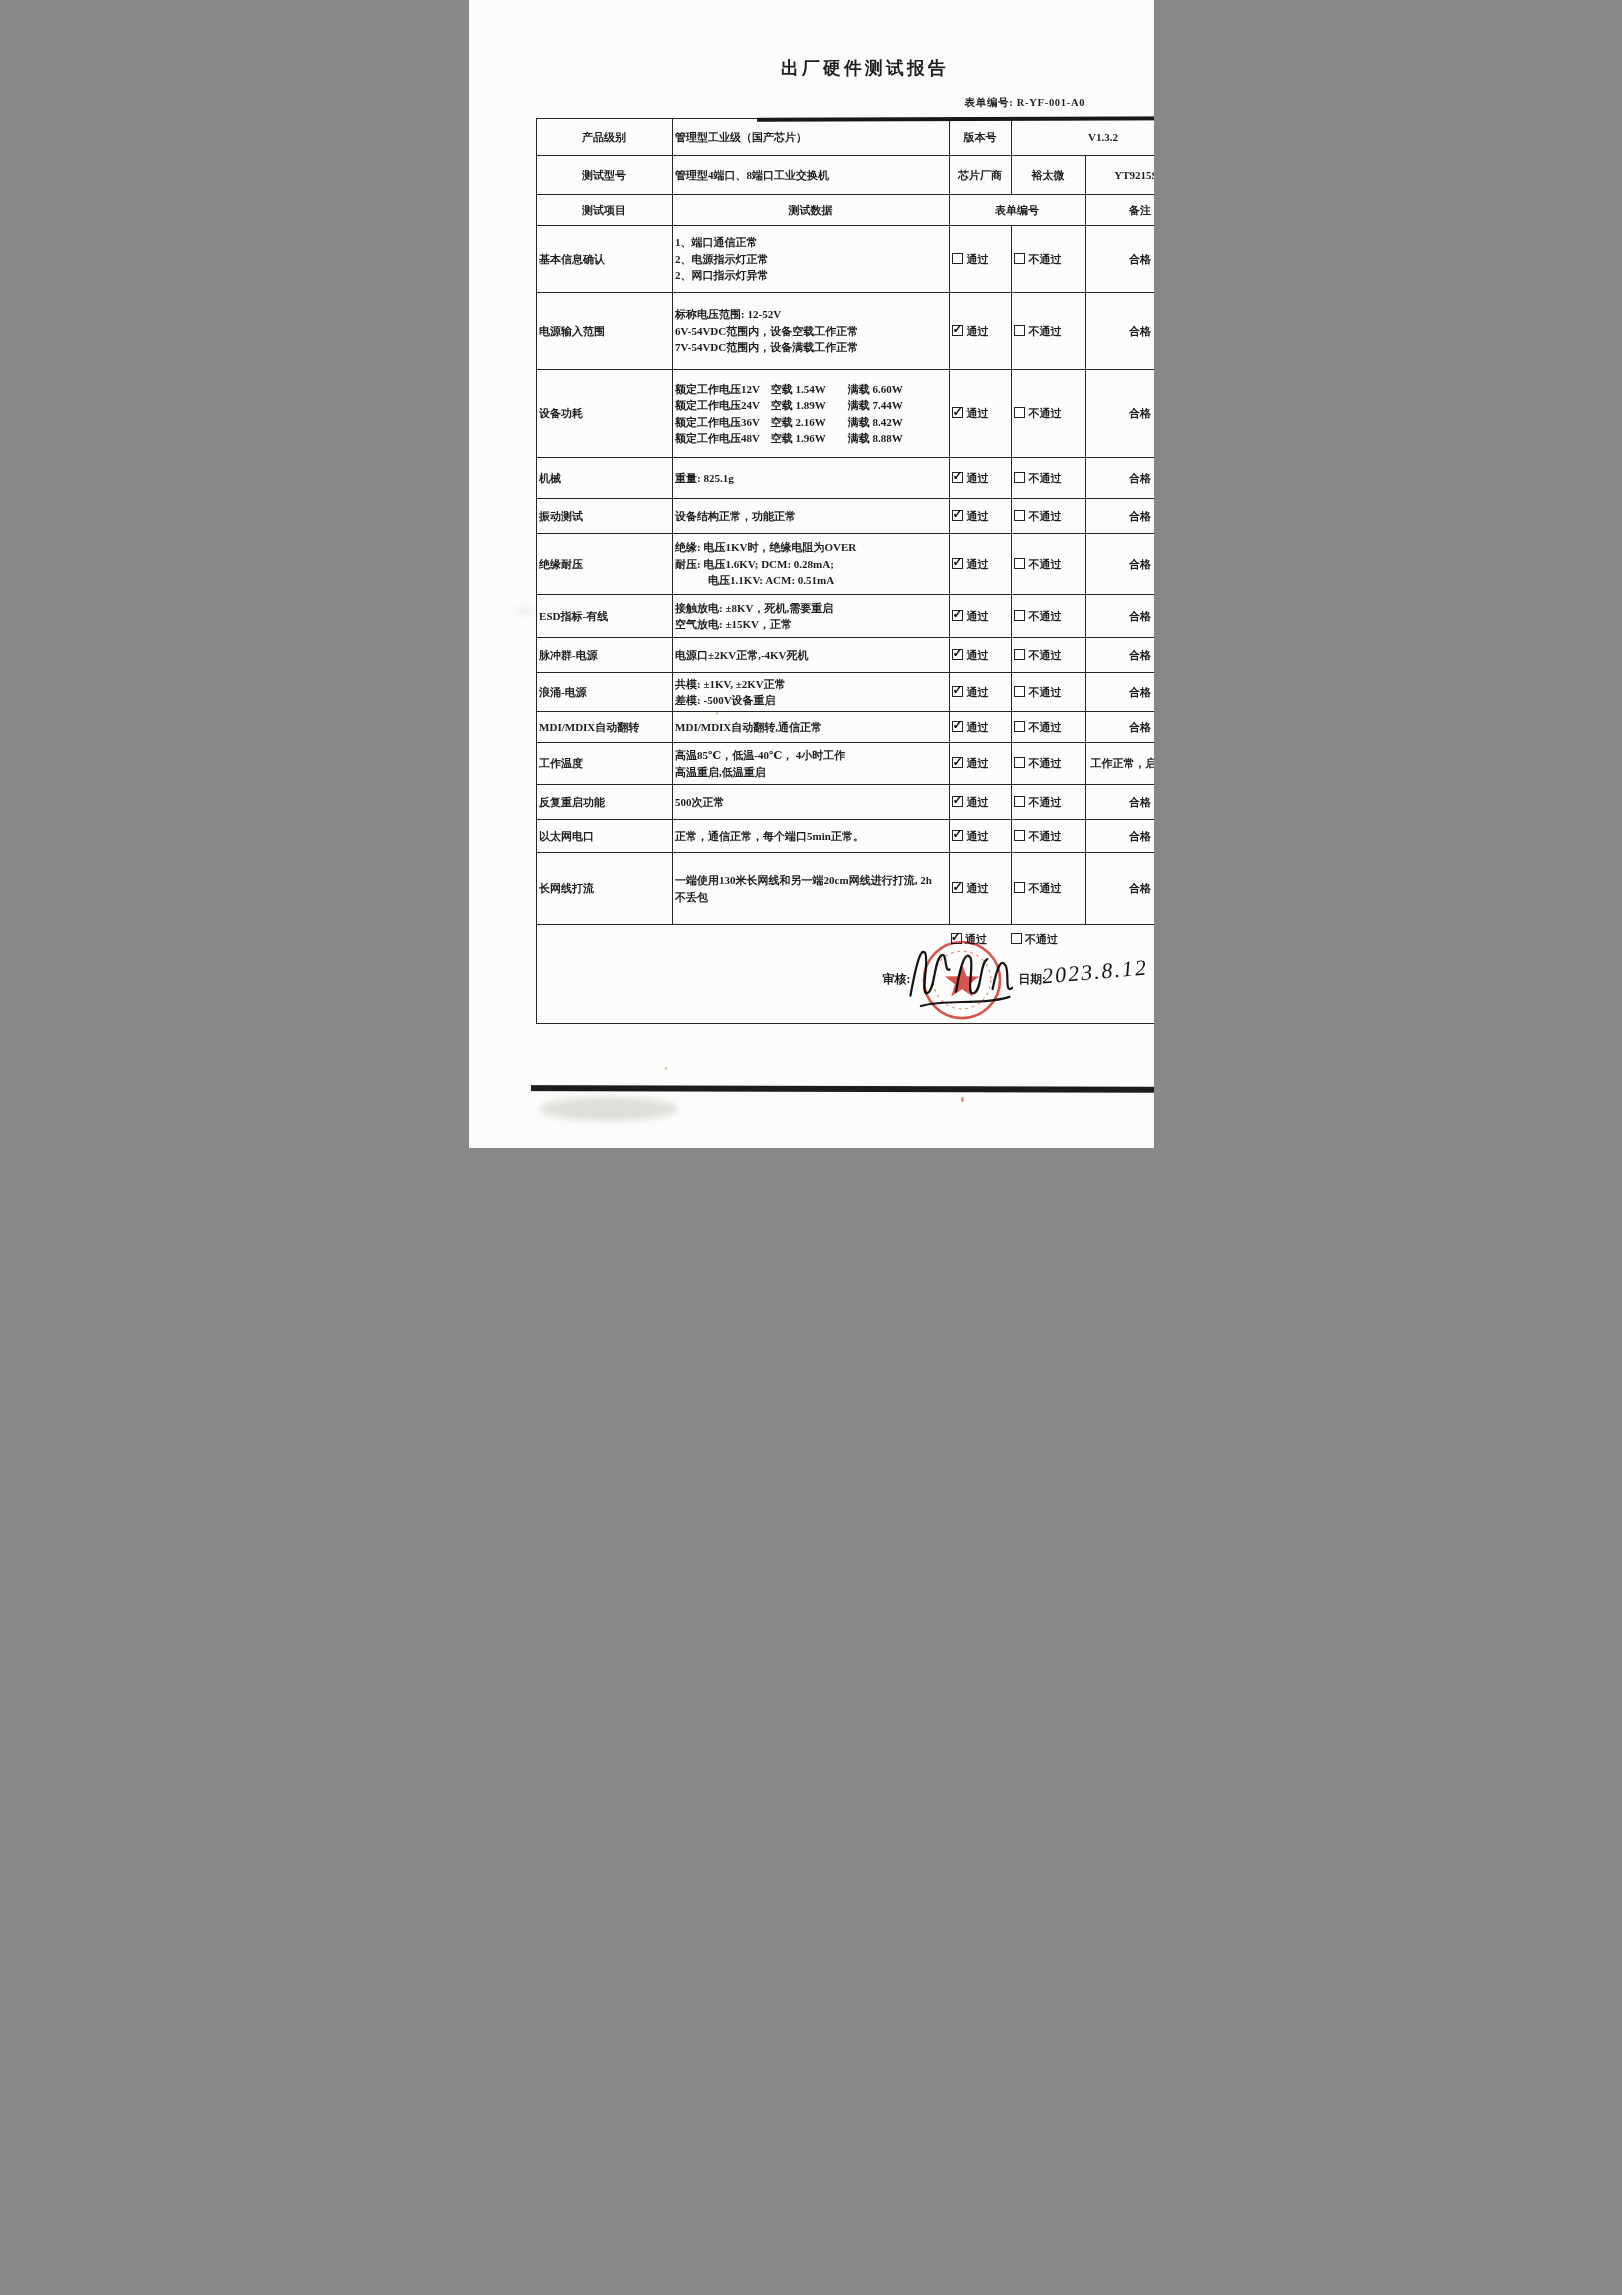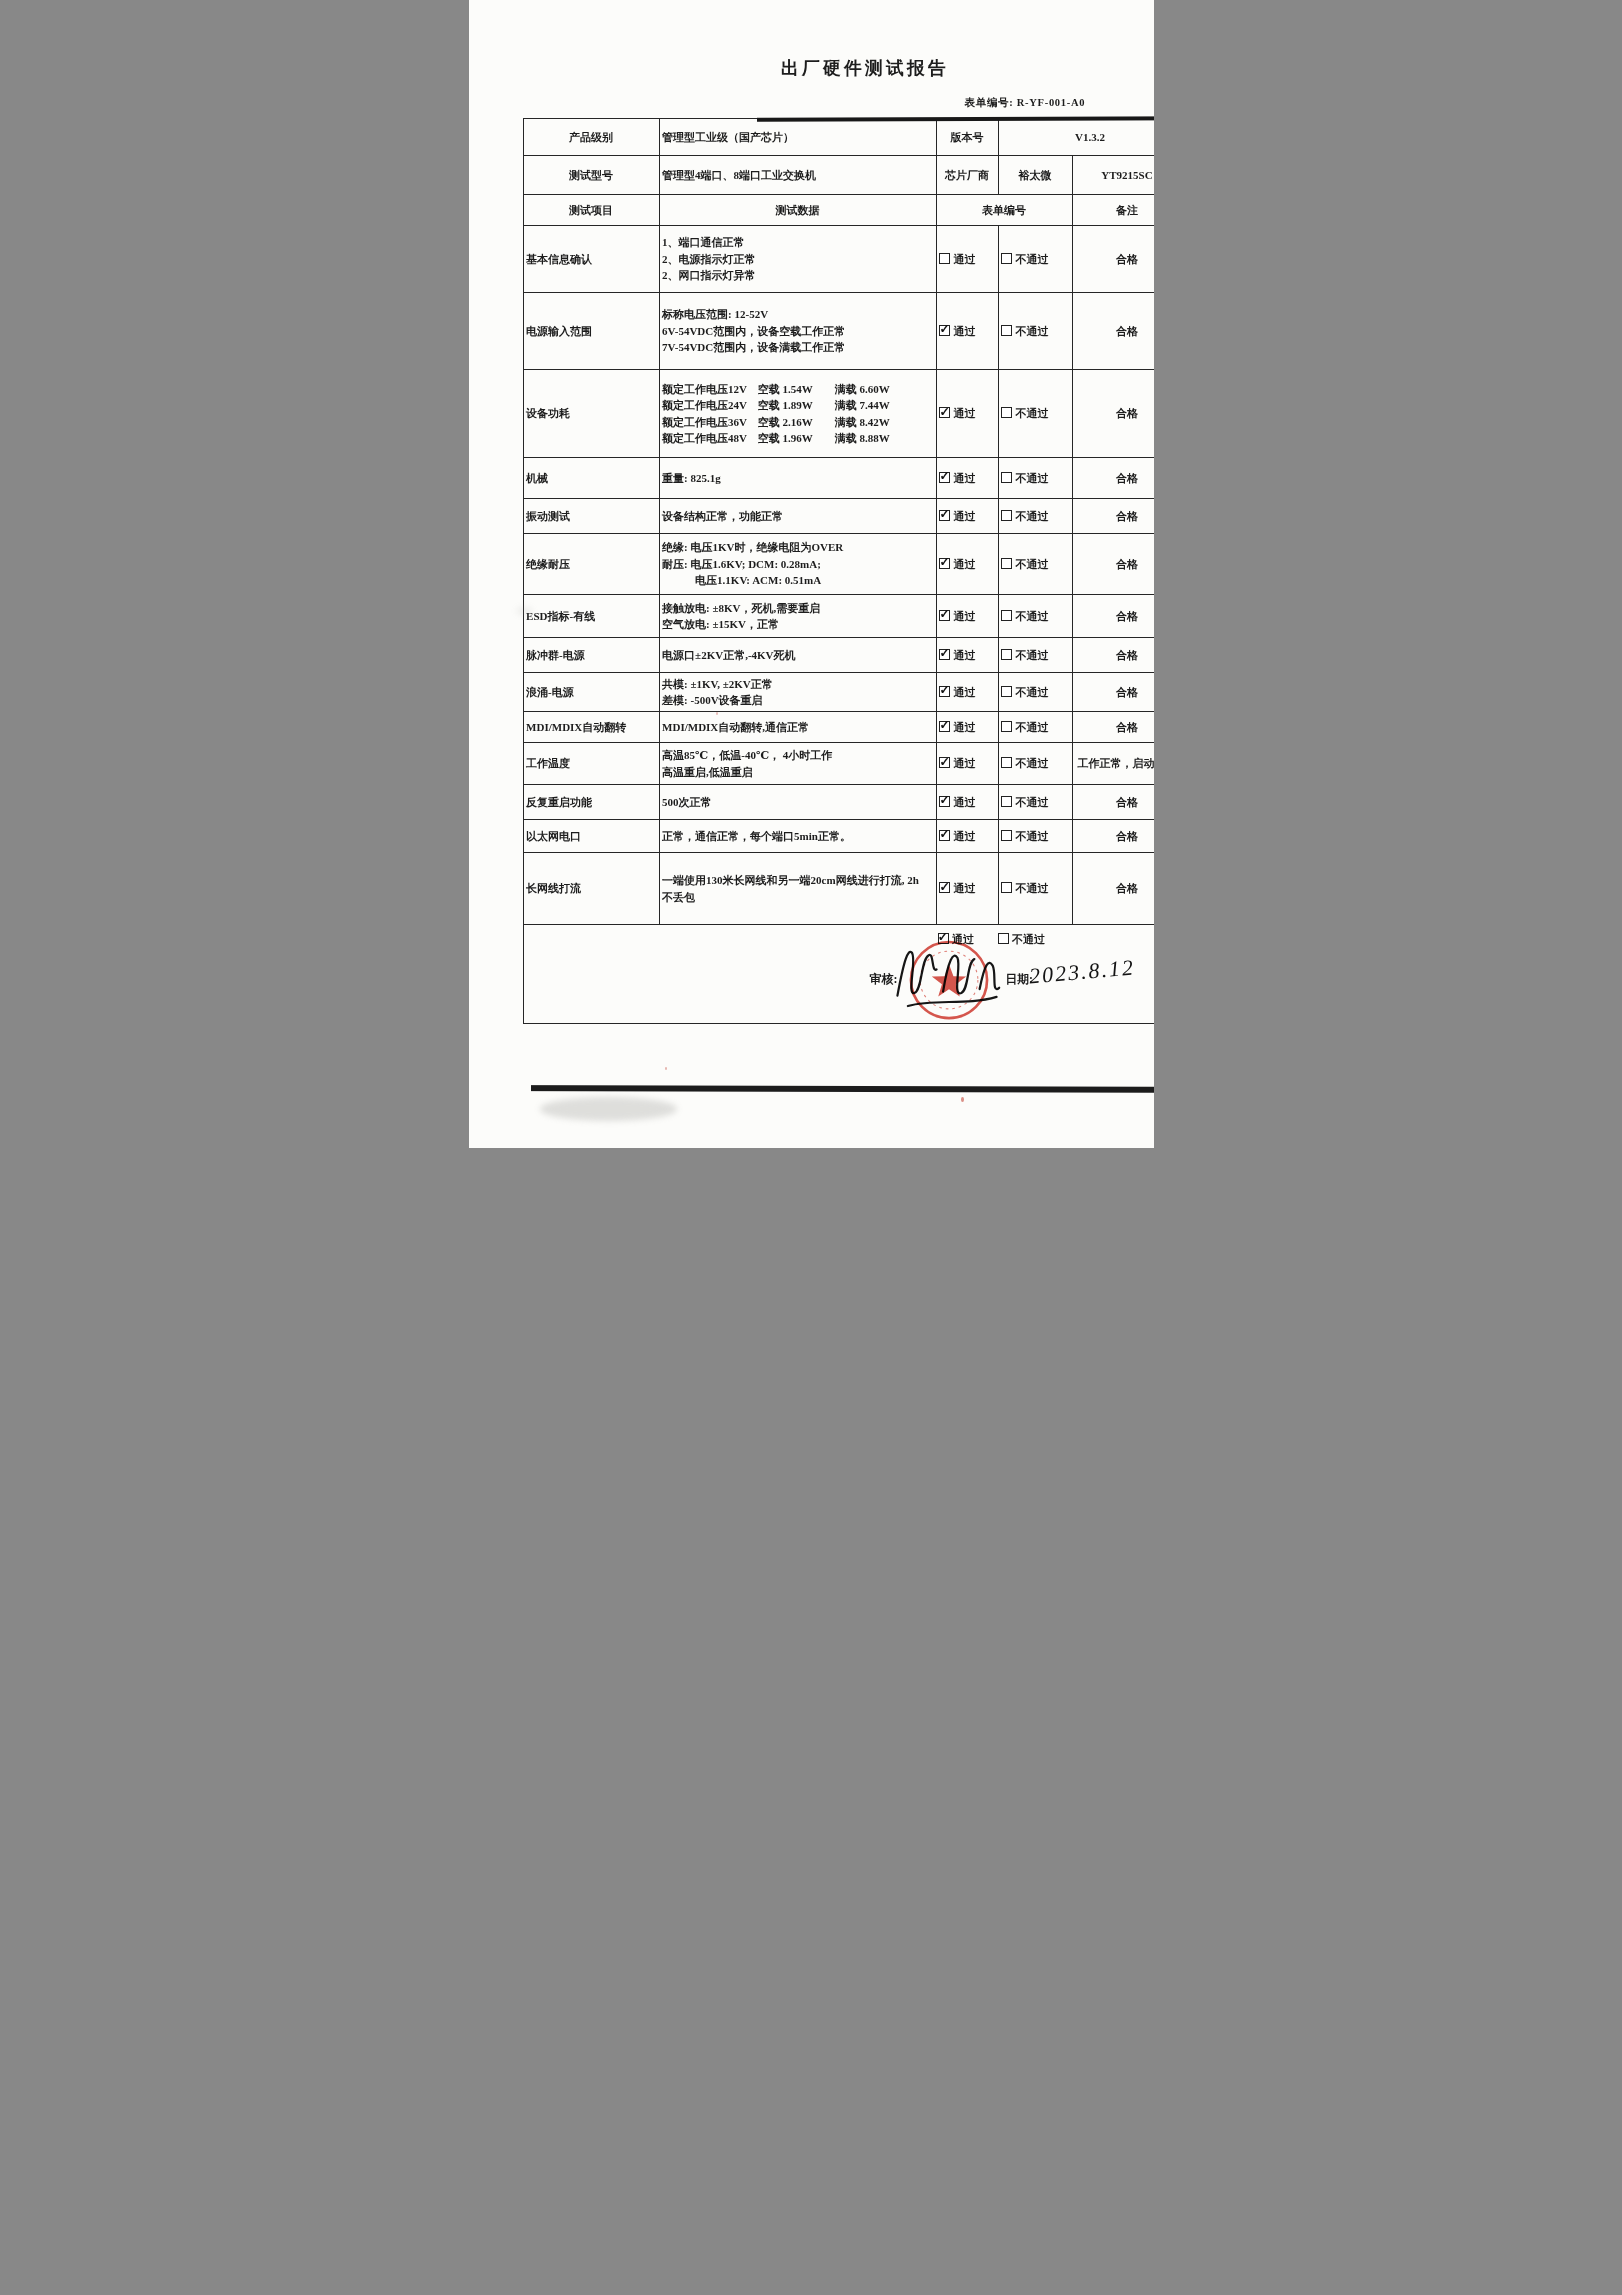--- a/index.html
+++ b/index.html
@@ -10,21 +10,21 @@
   }
   .title {
     position:absolute; top:56px; left:67px; width:659px;
     text-align:center; font-size:17.7px; font-weight:bold; letter-spacing:3.3px;
   }
   .form-no {
     position:absolute; top:96px; left:496px; width:230px;
     font-size:10.5px; font-weight:bold; letter-spacing:0.7px;
   }
   table.report {
-    position:absolute; left:54px; top:118px; width:659px;
+    position:absolute; left:67px; top:118px; width:659px;
     border-collapse:collapse; table-layout:fixed; font-weight:bold;
   }
   table.report td {
     border:1.3px solid #262626; font-size:11px; vertical-align:middle;
     padding:1.3px 2.6px; overflow:hidden;
   }
   .hd-c { text-align:center; }
   .c-item { padding-left:7.9px; }
   .c-data { padding-left:7.9px; white-space:pre-wrap; line-height:1.5; }
   .c-pass, .c-fail { vertical-align:top; padding-top:5.2px; padding-left:3.3px; white-space:nowrap; }

